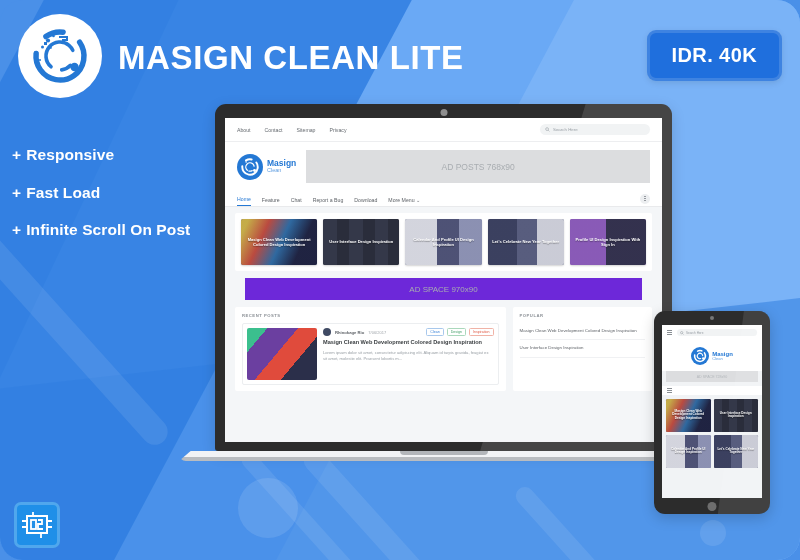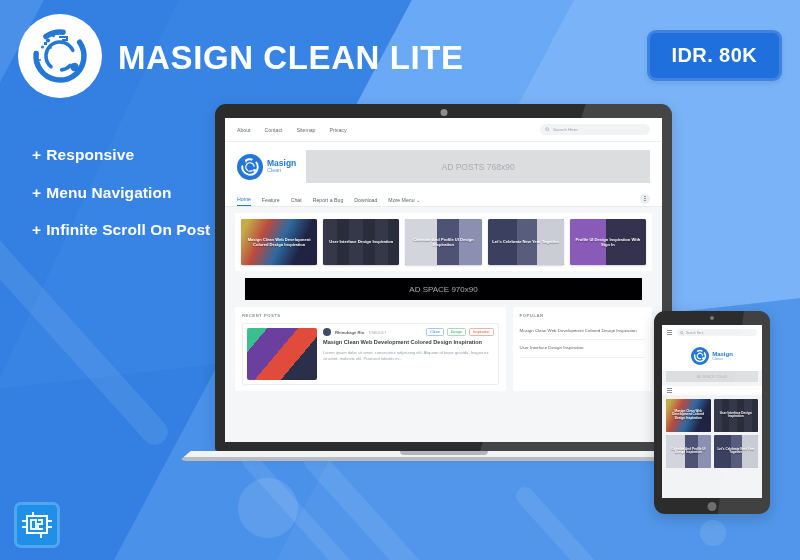--- a/index.html
+++ b/index.html
@@ -2,21 +2,21 @@
 <html><head>
 <meta charset="utf-8">
 <style>
   * { box-sizing: border-box; margin: 0; padding: 0; }
   html, body { width: 800px; height: 560px; overflow: hidden; }
   body {
     font-family: "Liberation Sans", sans-serif;
     background: #4a90e8;
     position: relative;
   }
-  .stage { position: absolute; inset: 0; overflow: hidden; }
+  .stage { position: absolute; inset: 0; overflow: hidden; border-radius: 23px; }
 
   
   .bg-base { position: absolute; inset: 0; background: #4a90e8; }
   .bg-diag-light {
     position: absolute; inset: -10%;
     background: #6aa9f5;
     clip-path: polygon(33% -10%, 120% -10%, 120% 120%, -10% 120%);
   }
   .bg-diag-lighter {
     position: absolute; left: 52%; top: -12%; width: 70%; height: 130%;
@@ -69,21 +69,21 @@
   
   .price-badge {
     position: absolute; right: 18px; top: 30px;
     background: #1f6fdd; color: #fff; border-radius: 9px;
     padding: 11px 22px; font-size: 20px; font-weight: bold; letter-spacing: .4px;
     border: 3px solid rgba(255,255,255,.14);
     box-shadow: 0 2px 6px rgba(0,0,0,.10);
   }
 
   
-  .features { position: absolute; left: 32px; top: 146px; }
+  .features { position: absolute; left: 12px; top: 146px; }
   .feature {
     color: #fff; font-size: 15.5px; font-weight: bold;
     margin-bottom: 19.5px; white-space: nowrap; letter-spacing: .1px;
   }
   .feature .plus { margin-right: 5px; font-weight: bold; }
 
   
   .laptop { position: absolute; left: 215px; top: 104px; width: 457px; }
   .lid {
     background: #2c2c2c; border-radius: 11px 11px 3px 3px;
@@ -182,21 +182,21 @@
   .c3::before { content:""; position:absolute; inset:0;
     background: linear-gradient(90deg,#dcdde4 0 42%, #4b4f73 42% 70%, #8e93b5 70% 100%); opacity:.92; }
   .c4 { background: #454a6b; }
   .c4::before { content:""; position:absolute; inset:0;
     background: linear-gradient(90deg,#3a3f5e 0 38%, #5a5f80 38% 64%, #d9dae2 64% 100%); opacity:.9; }
   .c5 { background: #7e4fa8; }
   .c5::before { content:""; position:absolute; inset:0;
     background: linear-gradient(90deg,#8a5bb8 0 48%, #2d2f46 48% 100%); opacity:.92; }
 
   .ad2 {
-    margin: 7px 20px 0; height: 22px; background: #000000;
+    margin: 7px 20px 0; height: 22px; background: #6d28d9;
     display: flex; align-items: center; justify-content: center;
     color: #a9adb1; font-size: 8px;
   }
 
   .lower { display: flex; gap: 7px; margin: 7px 10px 0; }
   .panel { background: #fff; border-radius: 2px; padding: 6px 7px; }
   .panel-ttl { font-size: 4.2px; color: #8b9096; letter-spacing: .5px; font-weight: bold; margin-bottom: 5px; }
   .recent { flex: 1 1 66%; }
   .popular { flex: 1 1 34%; }
   .post { display: flex; gap: 6px; border: 1px solid #eceef0; border-radius: 2px; padding: 4px; }
@@ -295,25 +295,25 @@
         <rect x="20.5" y="21.5" width="2.2" height="2.2" fill="#2478d4"></rect>
         <path d="M30 12 h8 v3 h-5" fill="none" stroke="#2478d4" stroke-width="2"></path>
         <path d="M12 35 h-4 v4" fill="none" stroke="#2478d4" stroke-width="1.6"></path>
       </svg>
     </div>
     <div class="title-block">
       <div class="main-title">MASIGN CLEAN LITE</div>
     </div>
   </div>
 
-  <div class="price-badge">IDR. 80K</div>
+  <div class="price-badge">IDR. 40K</div>
 
   <div class="features">
     <div class="feature"><span class="plus">+</span><span>Responsive</span></div>
-    <div class="feature"><span class="plus">+</span><span>Menu Navigation</span></div>
+    <div class="feature"><span class="plus">+</span><span>Fast Load</span></div>
     <div class="feature"><span class="plus">+</span><span>Infinite Scroll On Post</span></div>
   </div>
 
   <div class="laptop">
     <div class="lid">
       <div class="cam"></div>
       <div class="lid-shine"></div>
       <div class="screen site">
 
         <div class="topbar">

